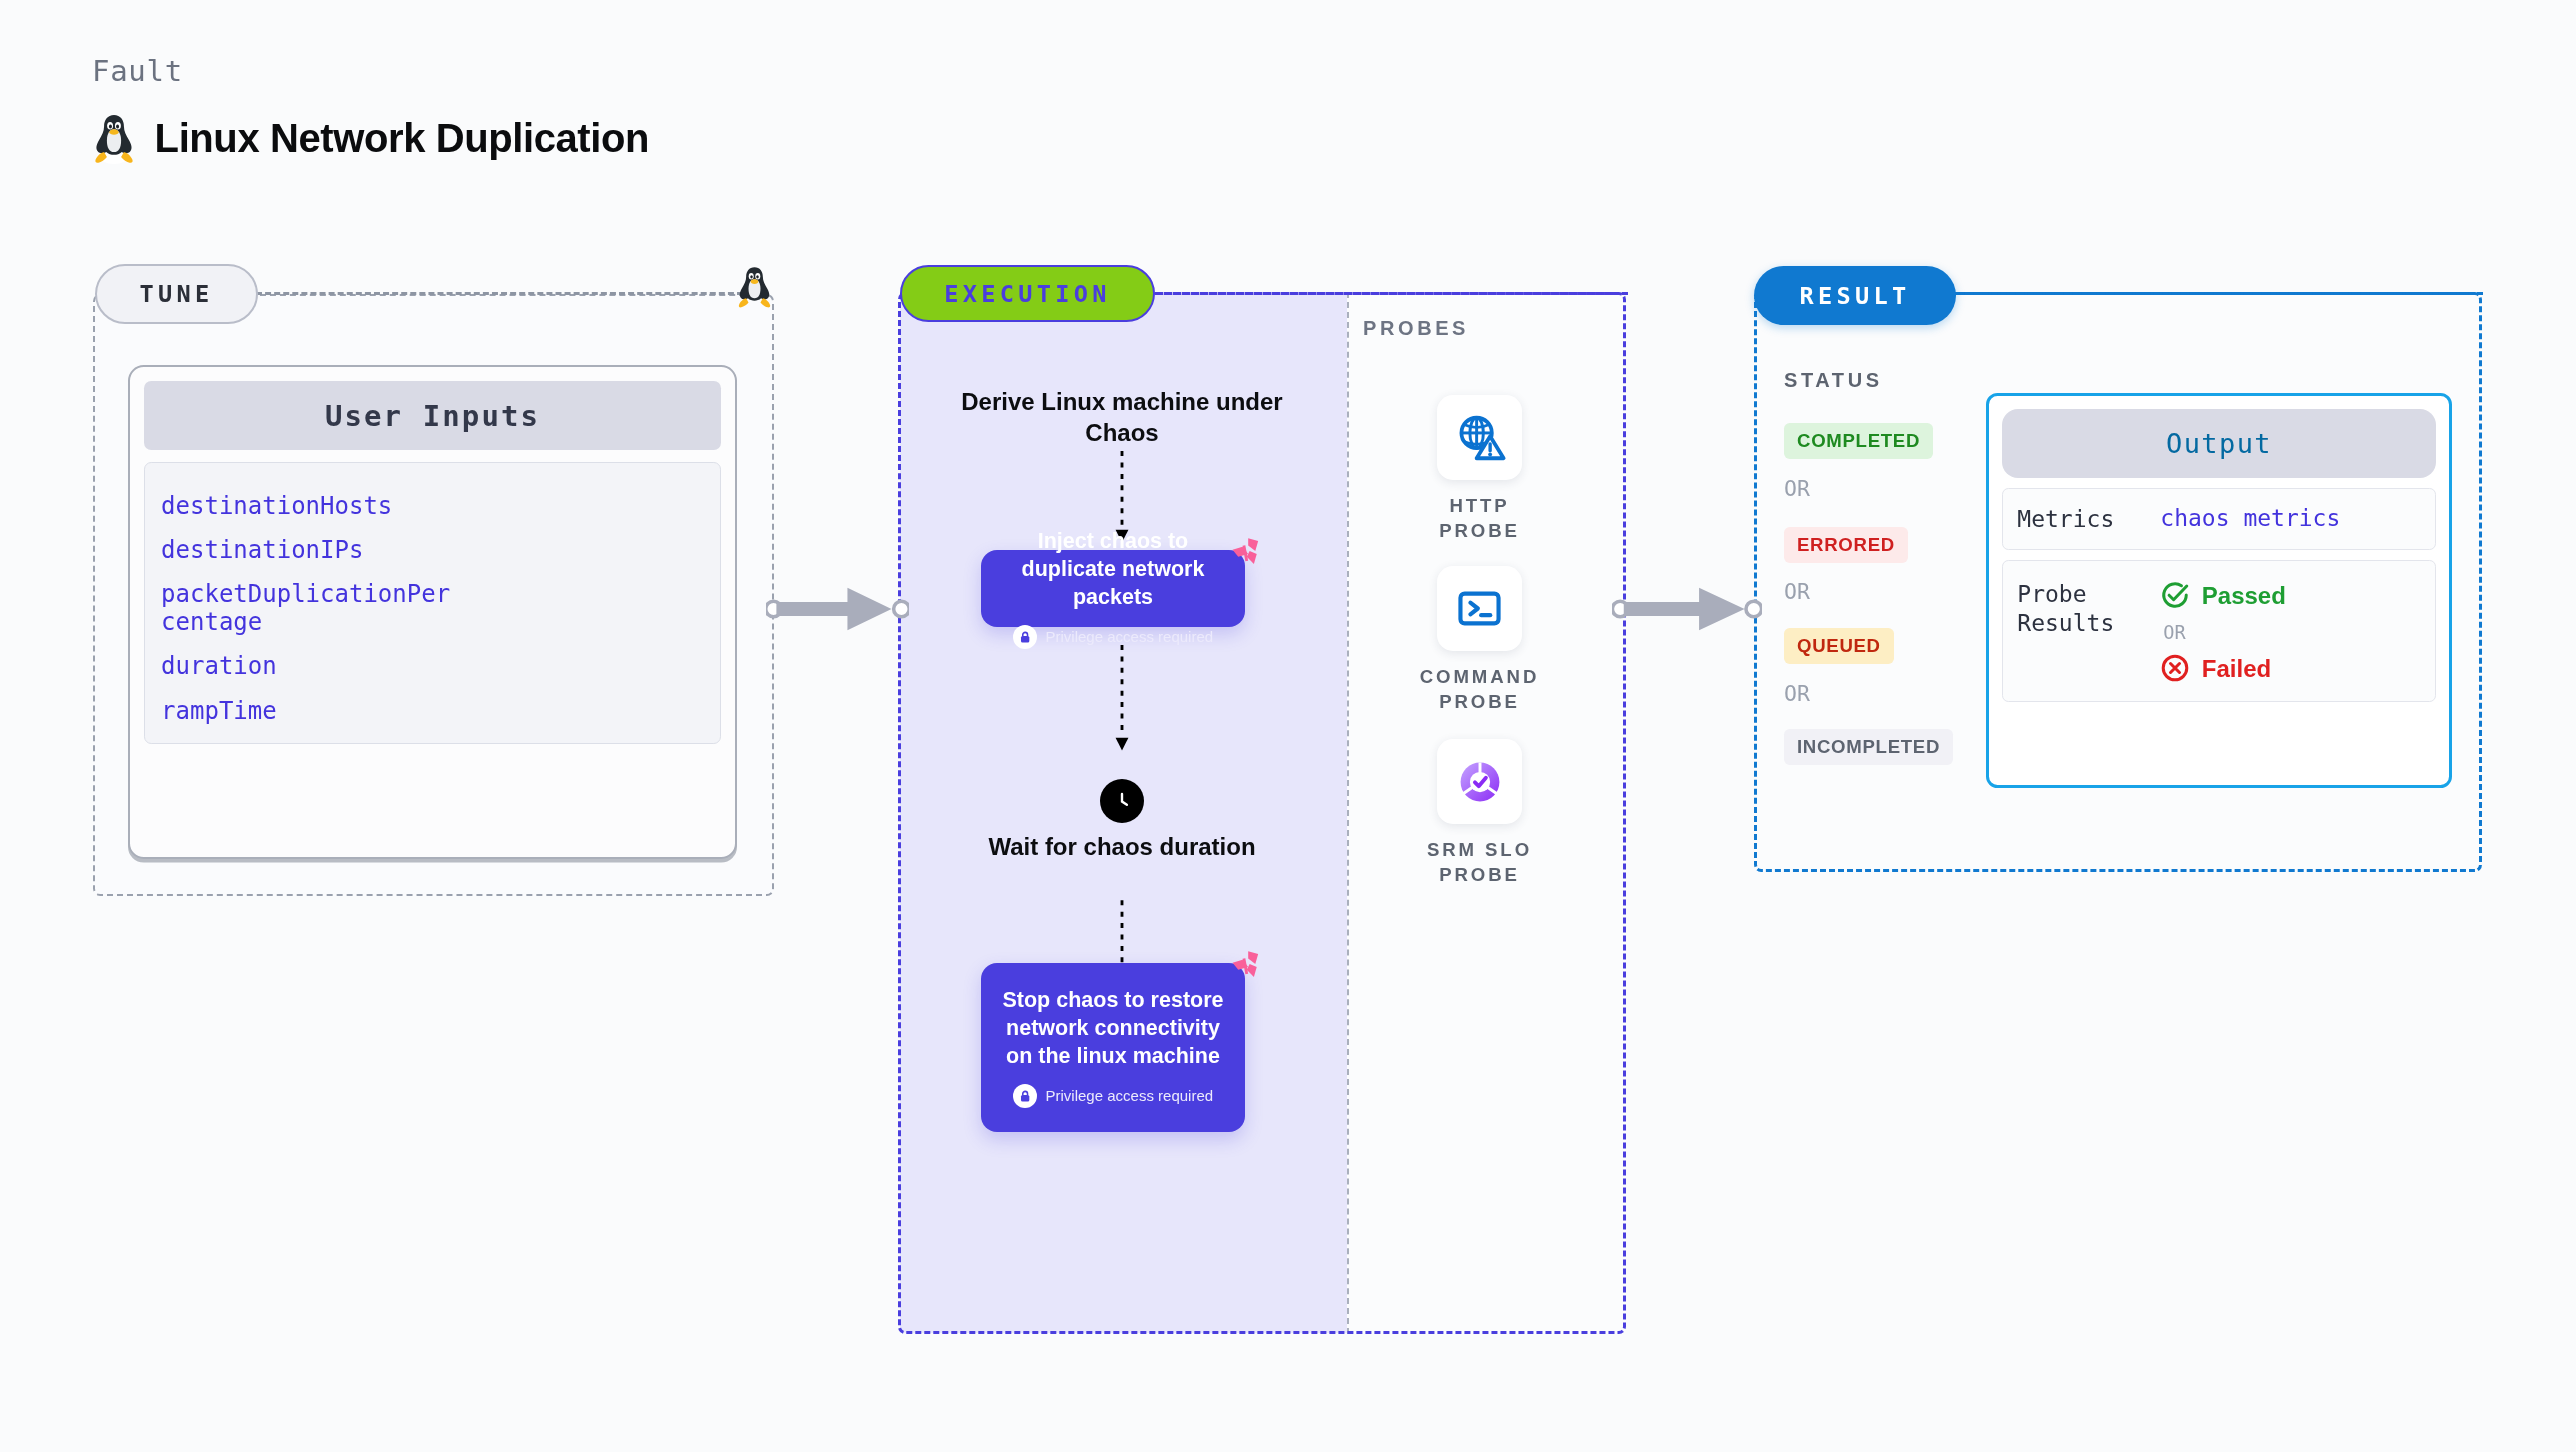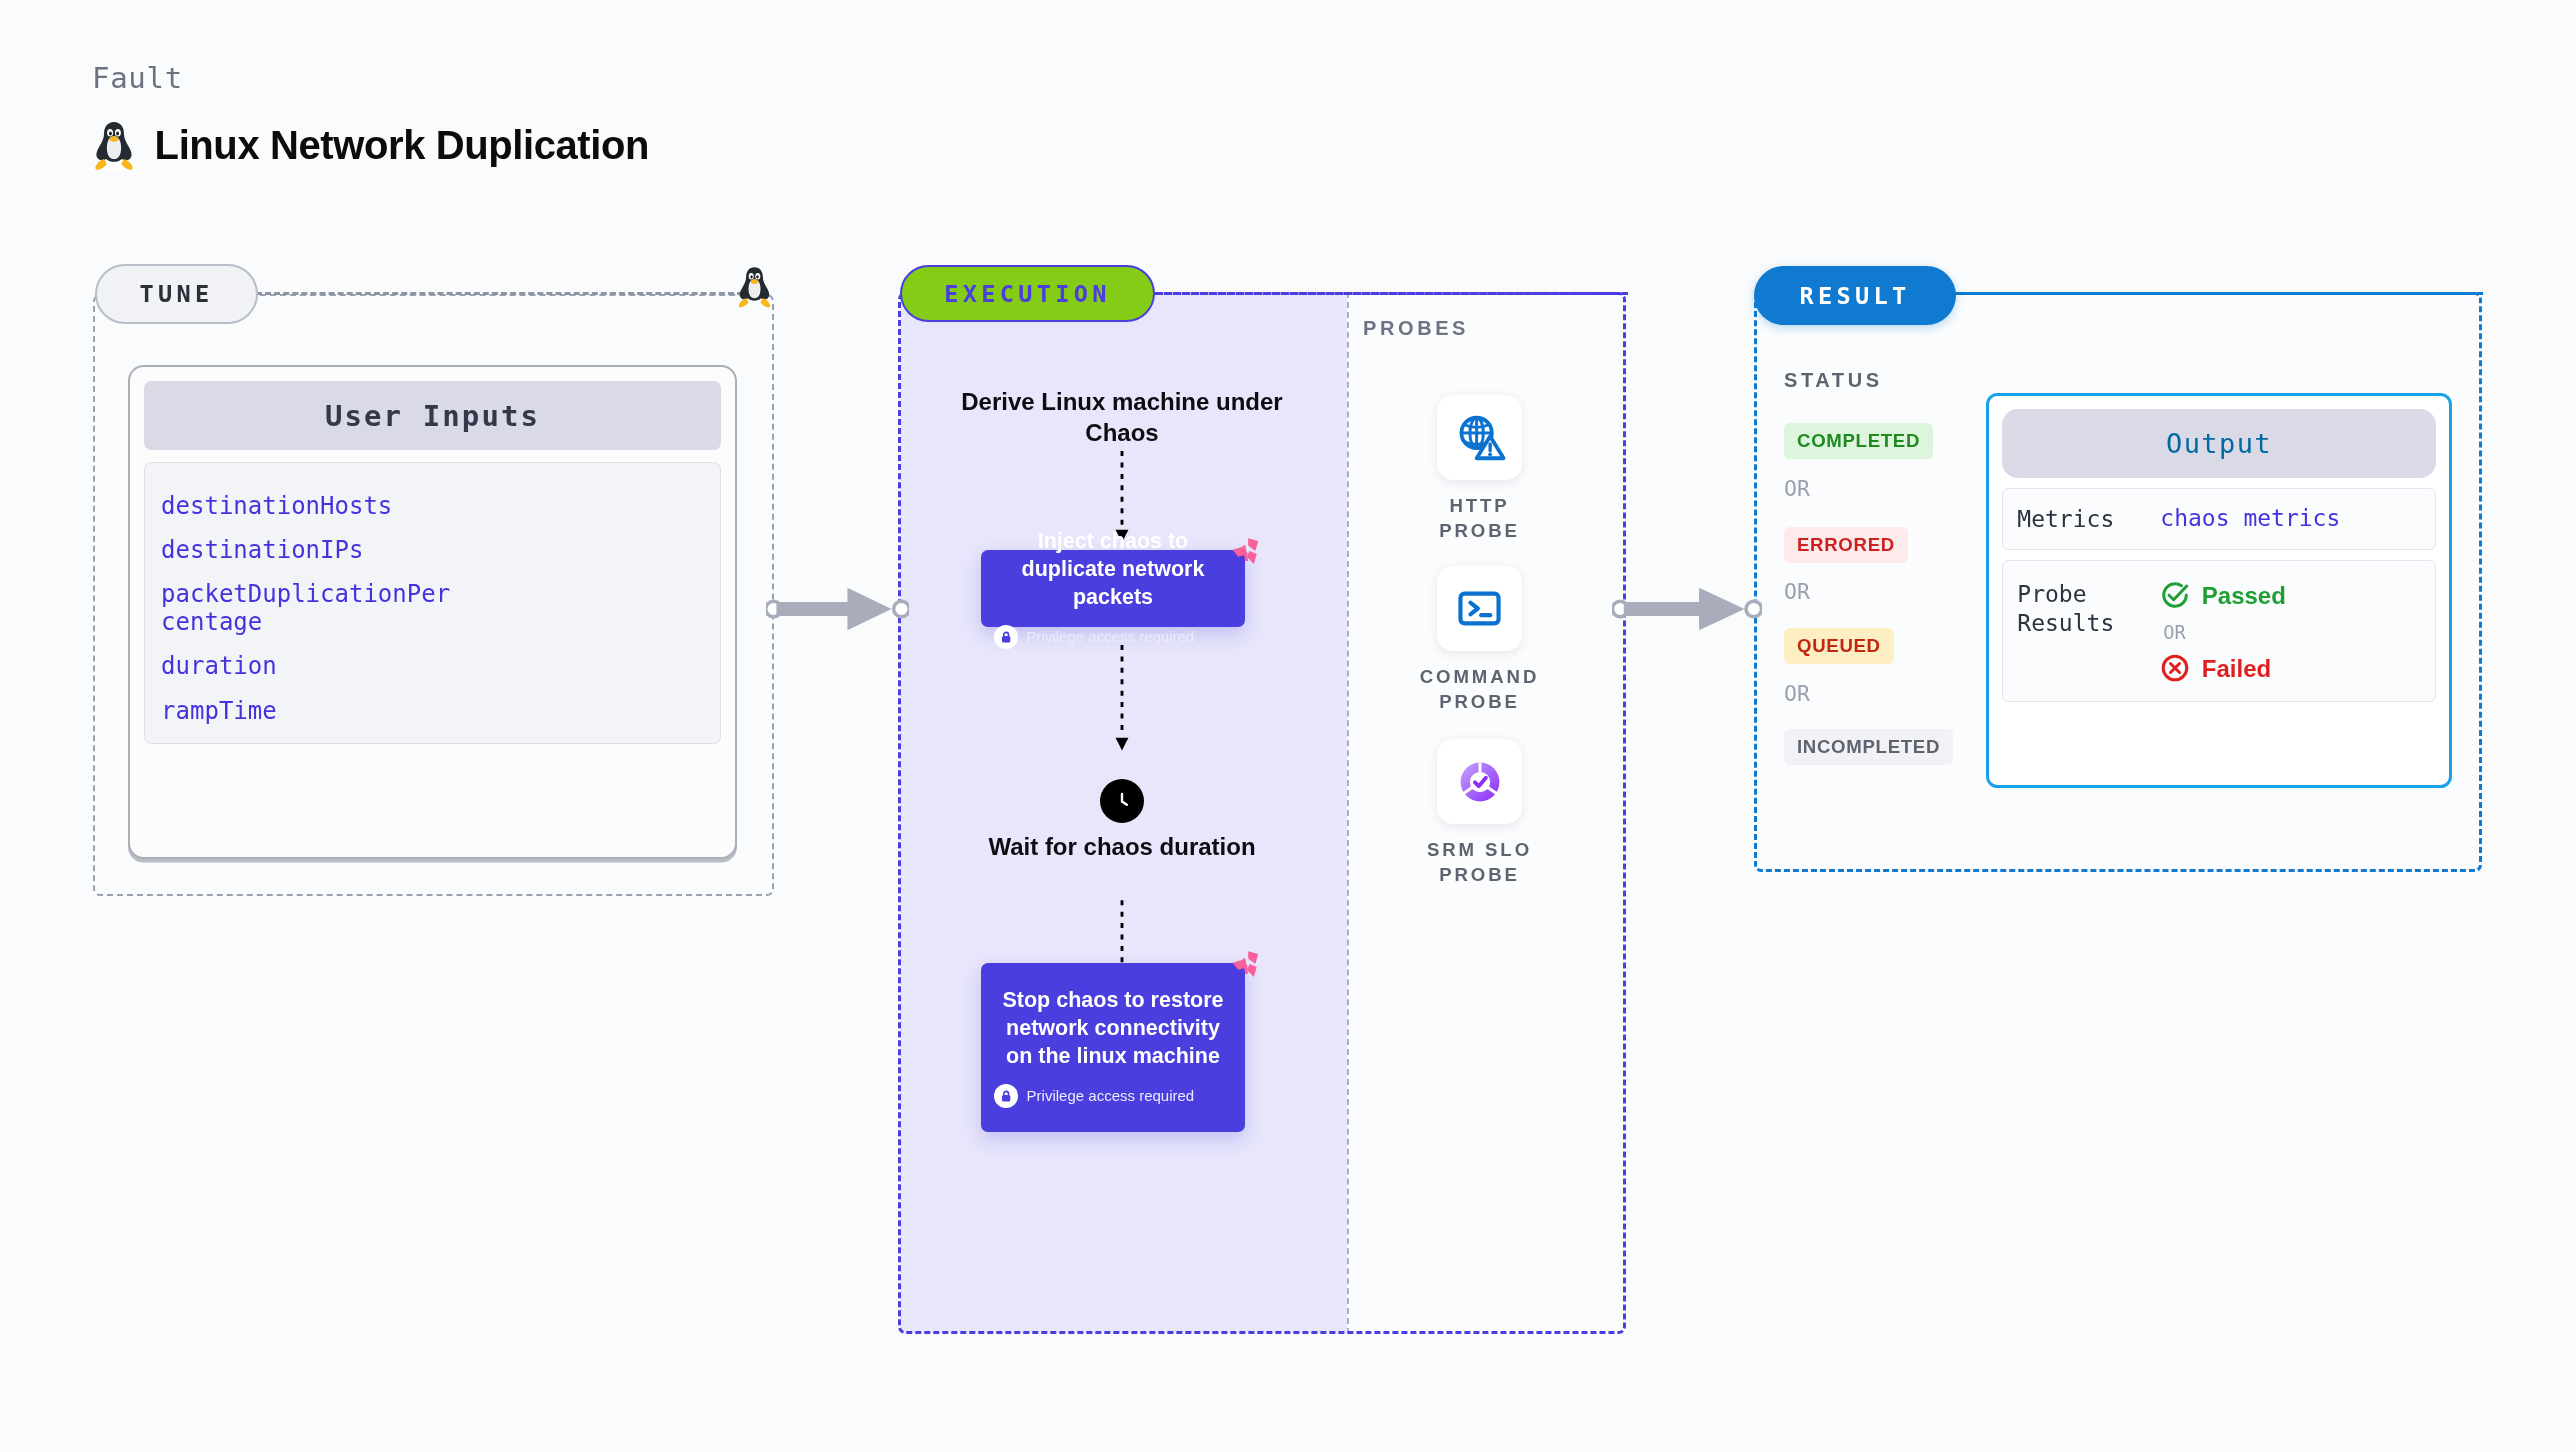--- a/index.html
+++ b/index.html
@@ -4,21 +4,21 @@
 <style>
   * { box-sizing: border-box; margin: 0; padding: 0; }
   html, body {
     width: 2576px; height: 1452px;
     background: #fafbfc;
     font-family: "Liberation Sans", sans-serif;
     overflow: hidden;
   }
 
   
-  #header { position: absolute; left: 92px; top: 61px; }
+  #header { position: absolute; left: 92px; top: 54px; }
   #fault-label {
     font-family: "DejaVu Sans Mono", monospace;
     font-size: 29px; color: #6b7280; letter-spacing: 0.7px;
   }
   #title-row { display: flex; align-items: center; gap: 18.6px; margin-top: 24px; }
   #title-text { font-size: 40px; font-weight: 700; color: #0b0c0e; letter-spacing: -0.4px; }
 
   
   .penguin { display: block; }
 
@@ -113,23 +113,23 @@
     margin-top: 13px; text-align: center; font-size: 18.6px; font-weight: 700;
     letter-spacing: 2.9px; color: #5d6470; line-height: 1.35;
   }
 
   
   .flow-title {
     position: absolute; width: 330px; text-align: center;
     font-size: 24px; font-weight: 700; color: #0c0d10; line-height: 1.28;
   }
   .chaos-card {
-    position: absolute; background: #4a3ede; border-radius: 7px;
+    position: absolute; background: #4a3ede; border-radius: 16px;
     box-shadow: 0 7.2px 18.6px rgba(74,62,222,.22);
-    display: flex; flex-direction: column; justify-content: center;
+    display: flex; flex-direction: column; align-items: center; justify-content: center;
     padding: 15.8px 13px;
   }
   .chaos-card .ct {
     color: #fff; font-size: 21.5px; font-weight: 700; text-align: center; line-height: 1.3;
   }
   .priv {
     margin-top: 13px; display: flex; align-items: center; gap: 8.6px;
   }
   .priv-text { color: #eceafc; font-size: 15px; }
   .lock-badge {

